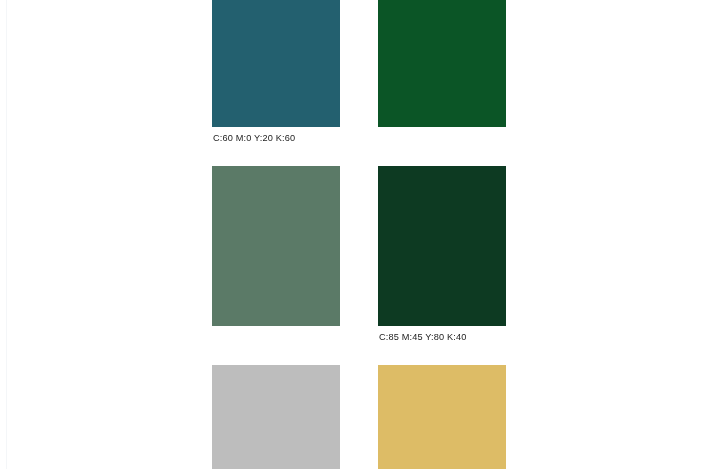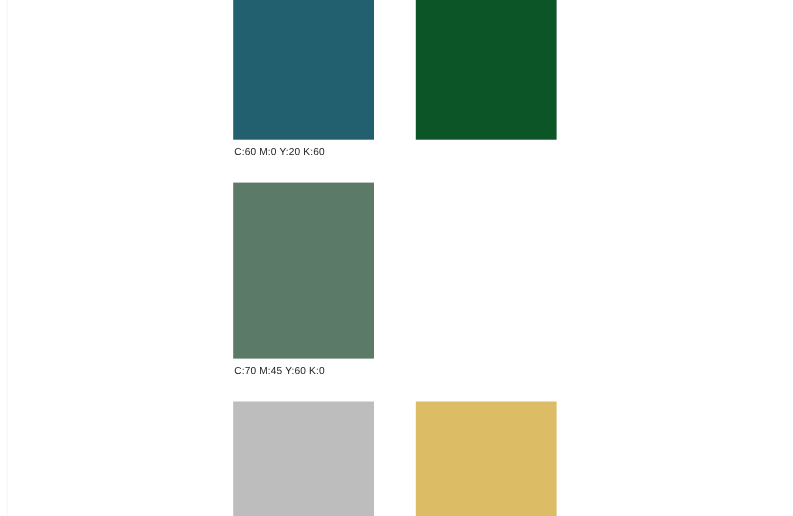--- a/index.html
+++ b/index.html
@@ -78,21 +78,24 @@
         <div class="swatch-label">C:60  M:0  Y:20  K:60</div>
       </div>
       <div class="swatch-cell">
         <div class="swatch-chip" style="background-color: rgb(11, 85, 38);"></div>
       </div>
     </div>
 
     <div class="swatch-row">
       <div class="swatch-cell">
         <div class="swatch-chip" style="background-color: rgb(91, 122, 103);"></div>
-        <div class="swatch-label">C:70  M:45  Y:60  K:0</div>
+      </div>
+      <div class="swatch-cell">
+        <div class="swatch-chip" style="background-color: rgb(13, 58, 34);"></div>
+        <div class="swatch-label">C:85  M:45  Y:80  K:40</div>
       </div>
     </div>
 
     <div class="swatch-row">
       <div class="swatch-cell">
         <div class="swatch-chip" style="background-color: rgb(189, 189, 189);"></div>
 
       </div>
       <div class="swatch-cell">
         <div class="swatch-chip" style="background-color: rgb(221, 188, 102);"></div>

